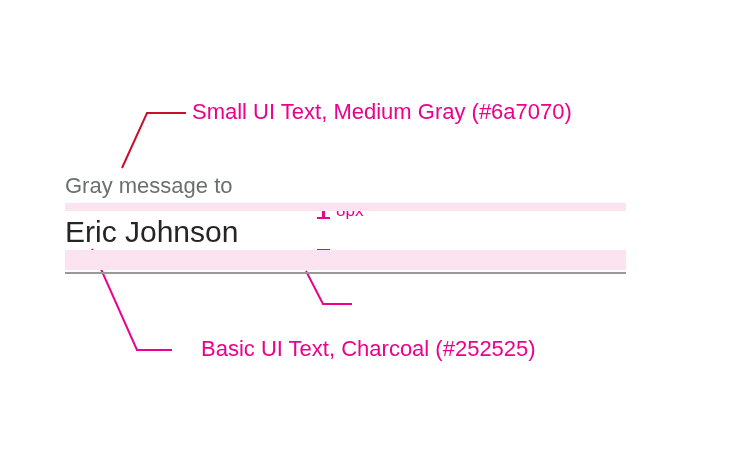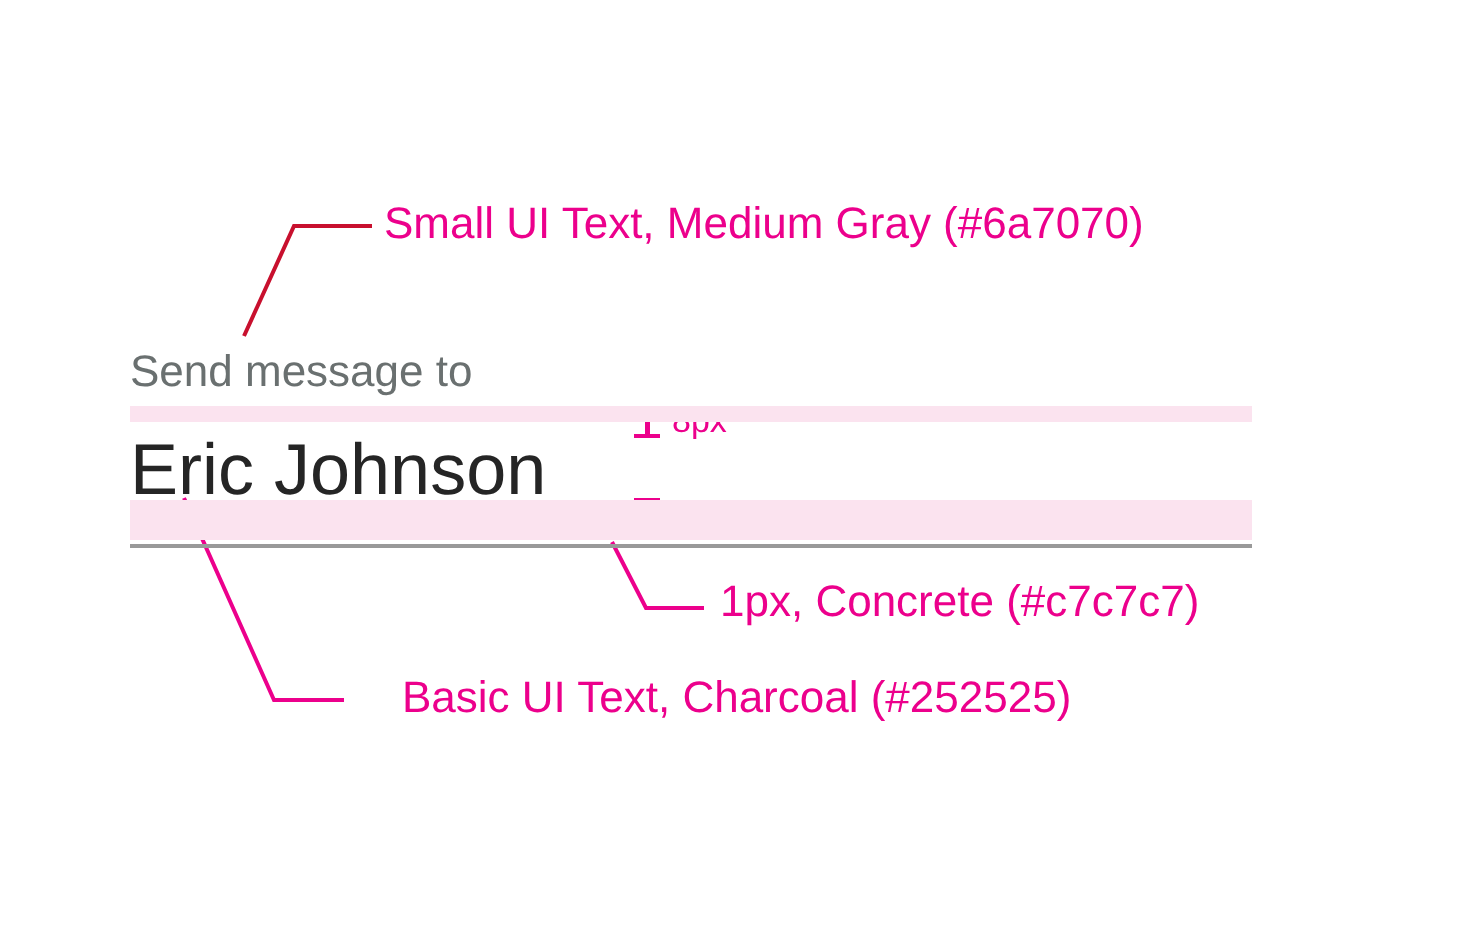--- a/index.html
+++ b/index.html
@@ -67,21 +67,21 @@
     position: absolute;
     left: 65px;
     width: 643px;
     background: var(--band-pink, #fbe3ef);
   }
   .band-8  { top: 203px; height: 8px; }
   .band-10 { top: 250px; height: 20px; }
   .value {
     position: absolute;
     left: 65px; top: 217px;
-    font-size: 36px;
+    font-size: 30px;
     line-height: 1;
     color: var(--value-charcoal, #252525);
     white-space: nowrap;
     cursor: pointer;
   }
   .chevron {
     position: absolute;
     left: 675px; top: 228px;
     cursor: pointer;
   }
@@ -106,24 +106,23 @@
   </svg>
 
   <div class="ann ann-label-spec">Small UI Text, Medium Gray (#6a7070)</div>
 
   <span class="ibeam ibeam-8"></span>
   <div class="ann ann-gap-top">8px</div>
 
   <span class="ibeam ibeam-10"></span>
   <div class="ann ann-gap-bottom">10px</div>
 
-  <div class="ann ann-divider-spec">1px, Concrete (#c7c7c7)</div>
   <div class="ann ann-value-spec">Basic UI Text, Charcoal (#252525)</div>
 
-  <div class="field-label">Send message to</div>
+  <div class="field-label">Gray message to</div>
 
   <div class="band band-8"></div>
 
   <div class="value">Eric Johnson</div>
 
   <svg class="chevron" width="32" height="18" viewBox="0 0 32 18">
     <path d="M3 3 L16 14 L29 3"></path>
   </svg>
 
   <div class="band band-10"></div>

